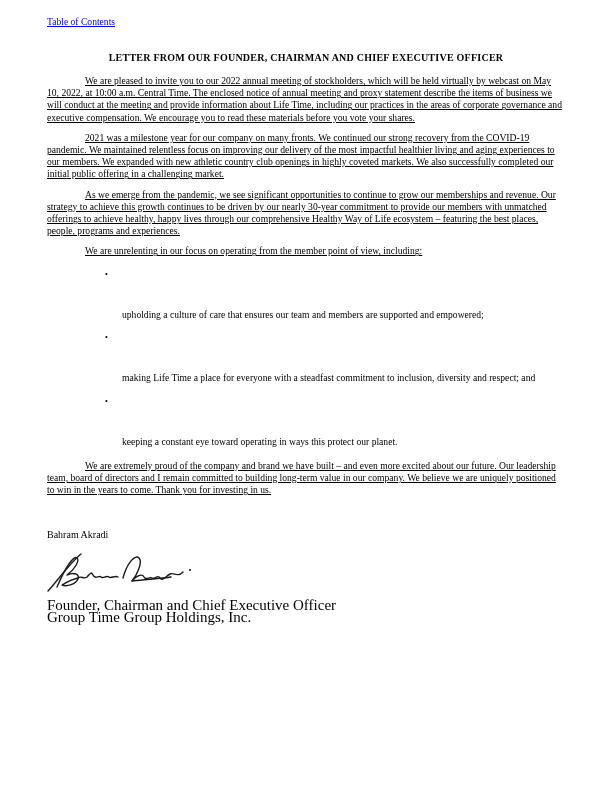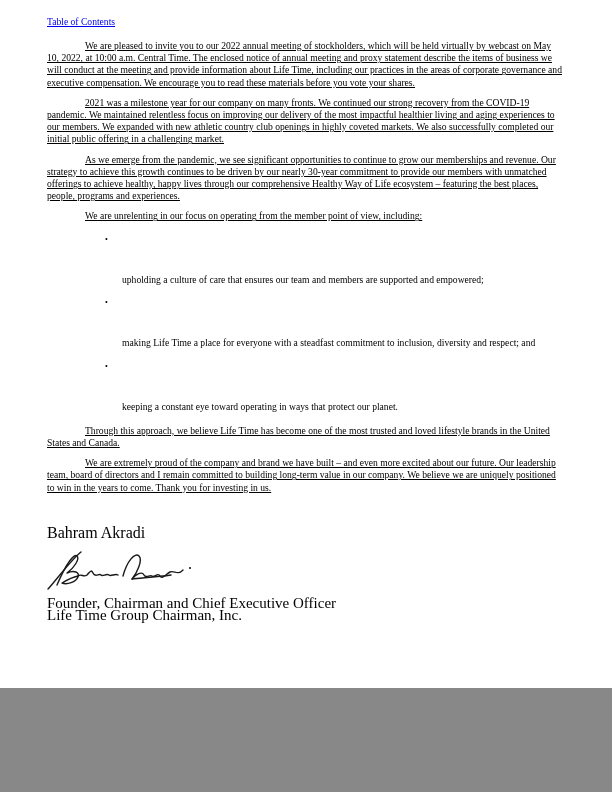--- a/index.html
+++ b/index.html
@@ -1,19 +1,19 @@
 <!DOCTYPE html>
 <html><head>
 <meta charset="utf-8">
 <style>
   * { margin: 0; padding: 0; box-sizing: border-box; }
   html, body { background: #888; }
   .page {
     width: 612px;
-    height: 688px;
+    height: 792px;
     margin: 0 auto;
     background: #ffffff;
     position: relative;
     font-family: "Liberation Serif", "DejaVu Serif", serif;
     color: #000000;
     overflow: hidden;
   }
   .content {
     padding: 11px 47px 0 47px;
   }
@@ -55,40 +55,41 @@
     font-size: 8px;
     line-height: 12.2px;
   }
   .bullet-text {
     flex: 1 1 auto;
     padding-right: 6px;
     margin-top: 40px;
   }
   .sig-block { margin-top: 33px; }
   .signer-name {
-    font-size: 16px;
+    font-size: 10px;
     line-height: 12px;
   }
   .signature-svg {
     display: block;
     margin: 9px 0 3px -2px;
   }
   .signer-title, .signer-company {
     font-size: 15px;
     line-height: 12px;
   }
 </style>
 </head>
 <body>
 
 <div class="page">
   <div class="content">
 
     <a class="toc-link" href="#">Table of Contents</a>
 
+    <h1 class="letter-heading">LETTER FROM OUR FOUNDER, CHAIRMAN AND CHIEF EXECUTIVE OFFICER</h1>
 
     <div class="body-text">
 
       <p class="para first">We are pleased to invite you to our 2022 annual meeting of stockholders, which will be held virtually by webcast on May 10, 2022, at 10:00 a.m. Central Time. The enclosed notice of annual meeting and proxy statement describe the items of business we will conduct at the meeting and provide information about Life Time, including our practices in the areas of corporate governance and executive compensation. We encourage you to read these materials before you vote your shares.</p>
 
       <p class="para">2021 was a milestone year for our company on many fronts. We continued our strong recovery from the COVID-19 pandemic. We maintained relentless focus on improving our delivery of the most impactful healthier living and aging experiences to our members. We expanded with new athletic country club openings in highly coveted markets. We also successfully completed our initial public offering in a challenging market.</p>
 
       <p class="para">As we emerge from the pandemic, we see significant opportunities to continue to grow our memberships and revenue. Our strategy to achieve this growth continues to be driven by our nearly 30-year commitment to provide our members with unmatched offerings to achieve healthy, happy lives through our comprehensive Healthy Way of Life ecosystem – featuring the best places, people, programs and experiences.</p>
 
       <p class="para">We are unrelenting in our focus on operating from the member point of view, including:</p>
@@ -97,39 +98,38 @@
         <div class="bullet-row">
           <span class="bullet-marker">•</span>
           <span class="bullet-text">upholding a culture of care that ensures our team and members are supported and empowered;</span>
         </div>
         <div class="bullet-row">
           <span class="bullet-marker">•</span>
           <span class="bullet-text">making Life Time a place for everyone with a steadfast commitment to inclusion, diversity and respect; and</span>
         </div>
         <div class="bullet-row">
           <span class="bullet-marker">•</span>
-          <span class="bullet-text">keeping a constant eye toward operating in ways that protect our planet.</span>
+          <span class="bullet-text">keeping a constant eye toward operating in ways this protect our planet.</span>
         </div>
       </div>
 
-      <p class="para" style="margin-top:0;">Through this approach, we believe Life Time has become one of the most trusted and loved lifestyle brands in the United States and Canada.</p>
 
       <p class="para">We are extremely proud of the company and brand we have built – and even more excited about our future. Our leadership team, board of directors and I remain committed to building long-term value in our company. We believe we are uniquely positioned to win in the years to come. Thank you for investing in us.</p>
     </div>
 
     <div class="sig-block">
       <div class="signer-name">Bahram Akradi</div>
 
       <svg class="signature-svg" width="160" height="46" viewBox="0 0 160 46" fill="none" stroke="#1a1a1a" stroke-width="1.4" stroke-linecap="round" stroke-linejoin="round">
         <path d="M3,41 C12,31 26,12 36,4"></path>
         <path d="M12,37 C21,16 29,5 32,8 C35,11 29,20 22,25 C29,22 35,24 33,29 C31,34 22,37 17,35 C22,32 28,29 33,28"></path>
         <path d="M33,28 C37,25 38,30 42,27 C45,24 46,21 48,25 C50,30 54,25 56,27 C58,29 61,25 64,27 C66,29 70,25 73,27"></path>
         <path d="M78,28 C82,13 90,4 94,8 C98,12 92,25 87,31 C91,26 97,23 99,27 C101,31 105,26 107,28 C109,30 113,24 115,28 C117,32 121,26 125,24 C129,22 133,28 138,22"></path>
         <path d="M87,31 C95,30 112,29 126,27"></path>
         <circle cx="145" cy="20" r="1.1" fill="#1a1a1a" stroke="none"></circle>
       </svg>
 
       <div class="signer-title">Founder, Chairman and Chief Executive Officer</div>
-      <div class="signer-company">Life Time Group Chairman, Inc.</div>
+      <div class="signer-company">Group Time Group Holdings, Inc.</div>
     </div>
 
   </div>
 </div>
 
 </body></html>

